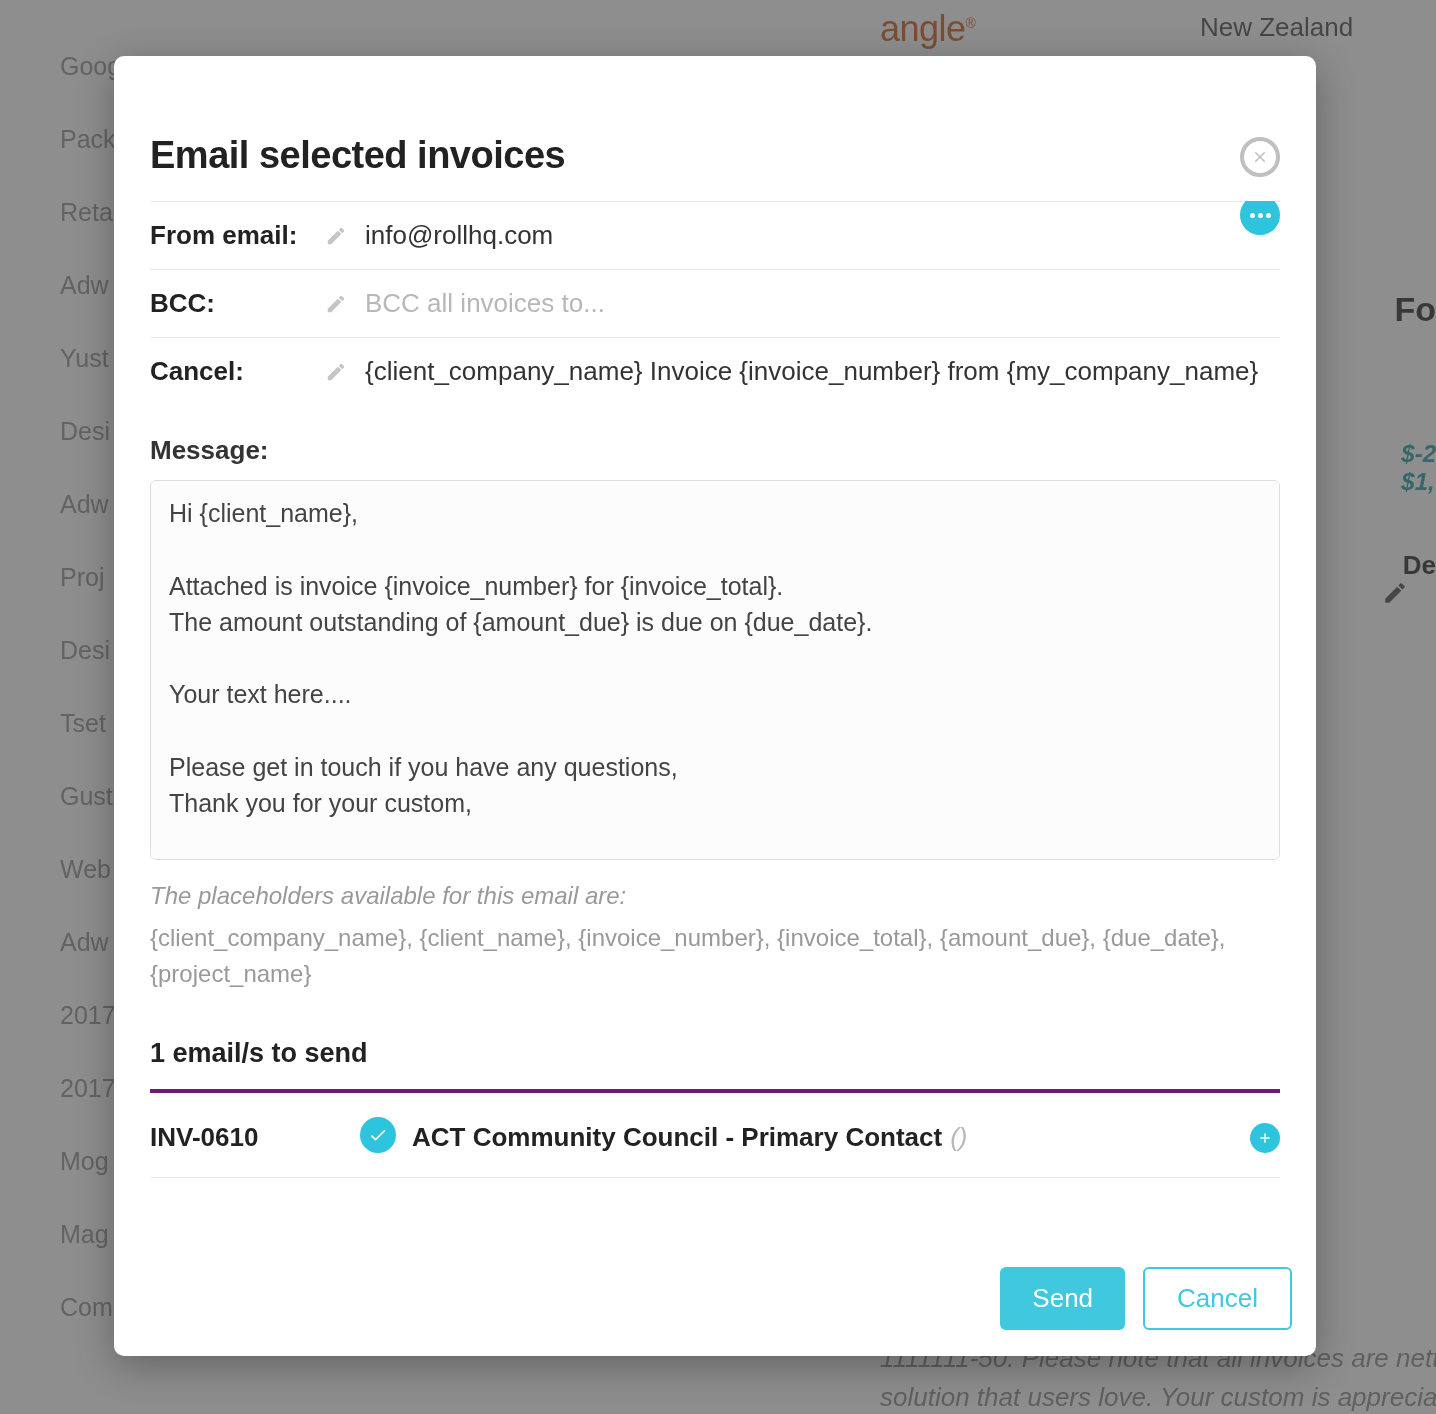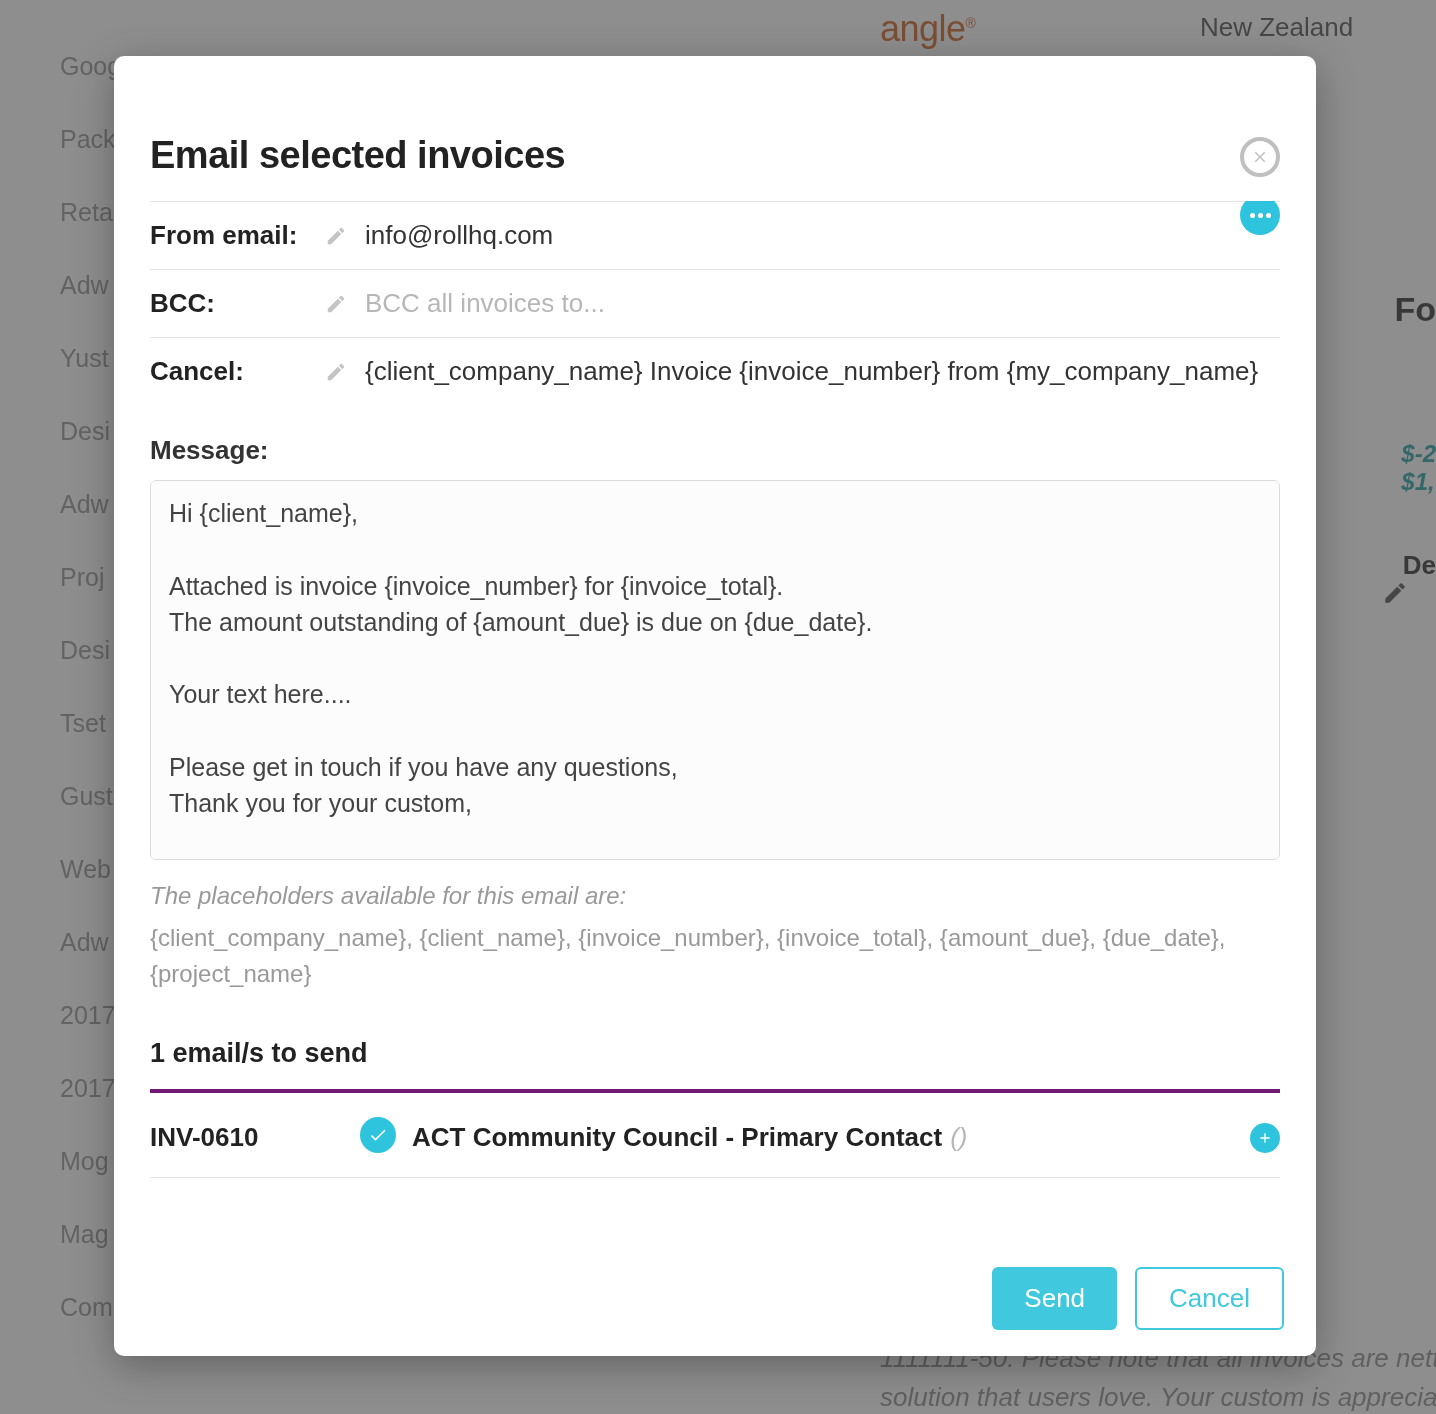--- a/index.html
+++ b/index.html
@@ -173,21 +173,21 @@
   .add-recipient {
     margin-left: auto;
     width: 30px; height: 30px; border-radius: 50%;
     background: #2ec4dd;
     display: flex; align-items: center; justify-content: center;
     cursor: pointer;
   }
   .add-recipient svg { width: 16px; height: 16px; }
 
   .modal-footer {
-    padding: 18px 32px 26px 36px;
+    padding: 18px 24px 26px 36px;
     display: flex; justify-content: flex-end; gap: 18px;
   }
   .btn {
     font-size: 26px;
     padding: 14px 32px;
     border-radius: 6px;
     cursor: pointer;
     font-family: inherit;
   }
   .btn-send {

